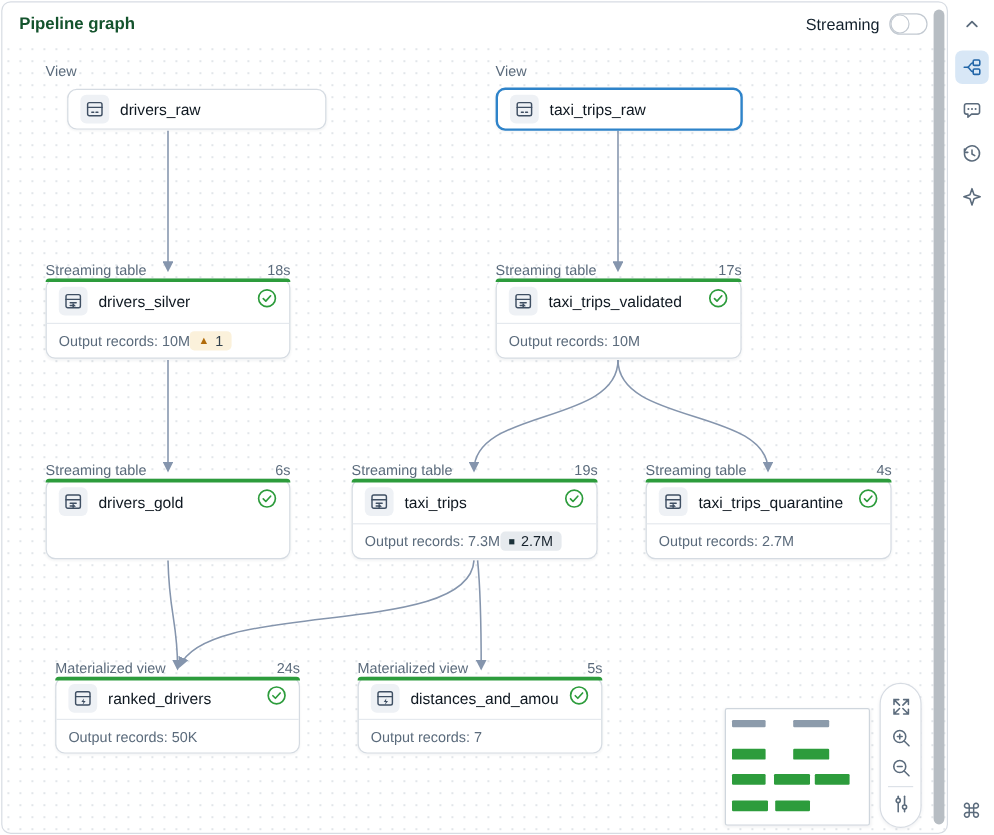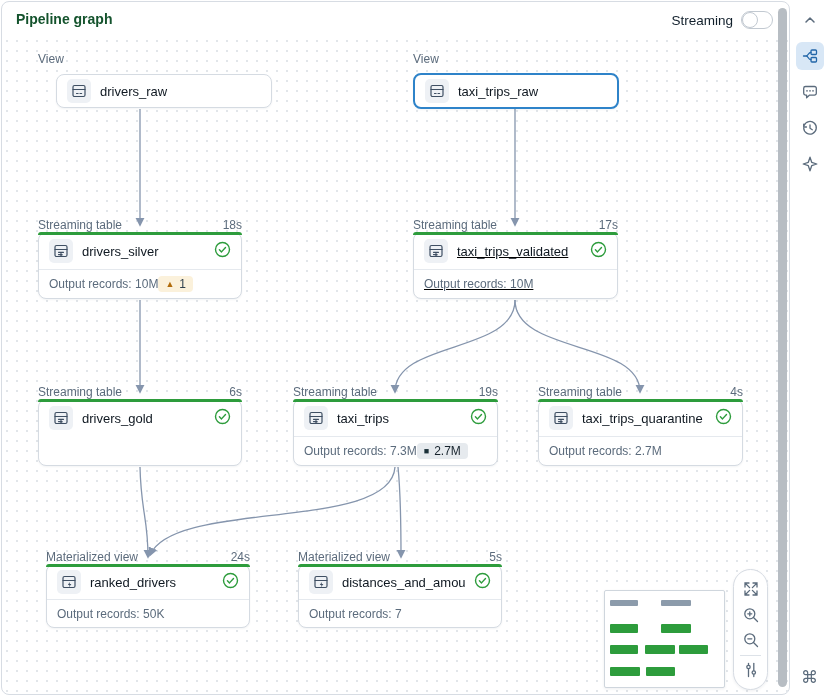--- a/index.html
+++ b/index.html
@@ -160,21 +160,21 @@
             <span class="tri">▲</span>
             <span>1</span>
           </span>
       </div>
     </div>
 
     <div class="meta-row" style="left:411px; top:216px; width:205px;">
       <span>Streaming table</span>
       <span>17s</span>
     </div>
-    <div class="gbox run" style="left:411px; top:230px; width:205px; height:67px;text-decoration:underline;">
+    <div class="gbox run" style="left:411px; top:230px; width:205px; height:67px;">
       <div class="name-row">
         <span class="icon-chip">
           <svg width="16" height="16" viewBox="0 0 16 16" fill="none" stroke="#3f4f63" stroke-width="1.2" stroke-linecap="round">
               <rect x="2" y="2.5" width="12" height="11" rx="1.5"></rect>
               <path d="M2 6.5h12"></path>
               <path d="M5.5 9.3h5M5.5 11.6h3.4l-1-1M8.9 11.6l-1 1"></path>
             </svg>
         </span>
         <span class="node-name">taxi_trips_validated</span>
         <span class="check">

